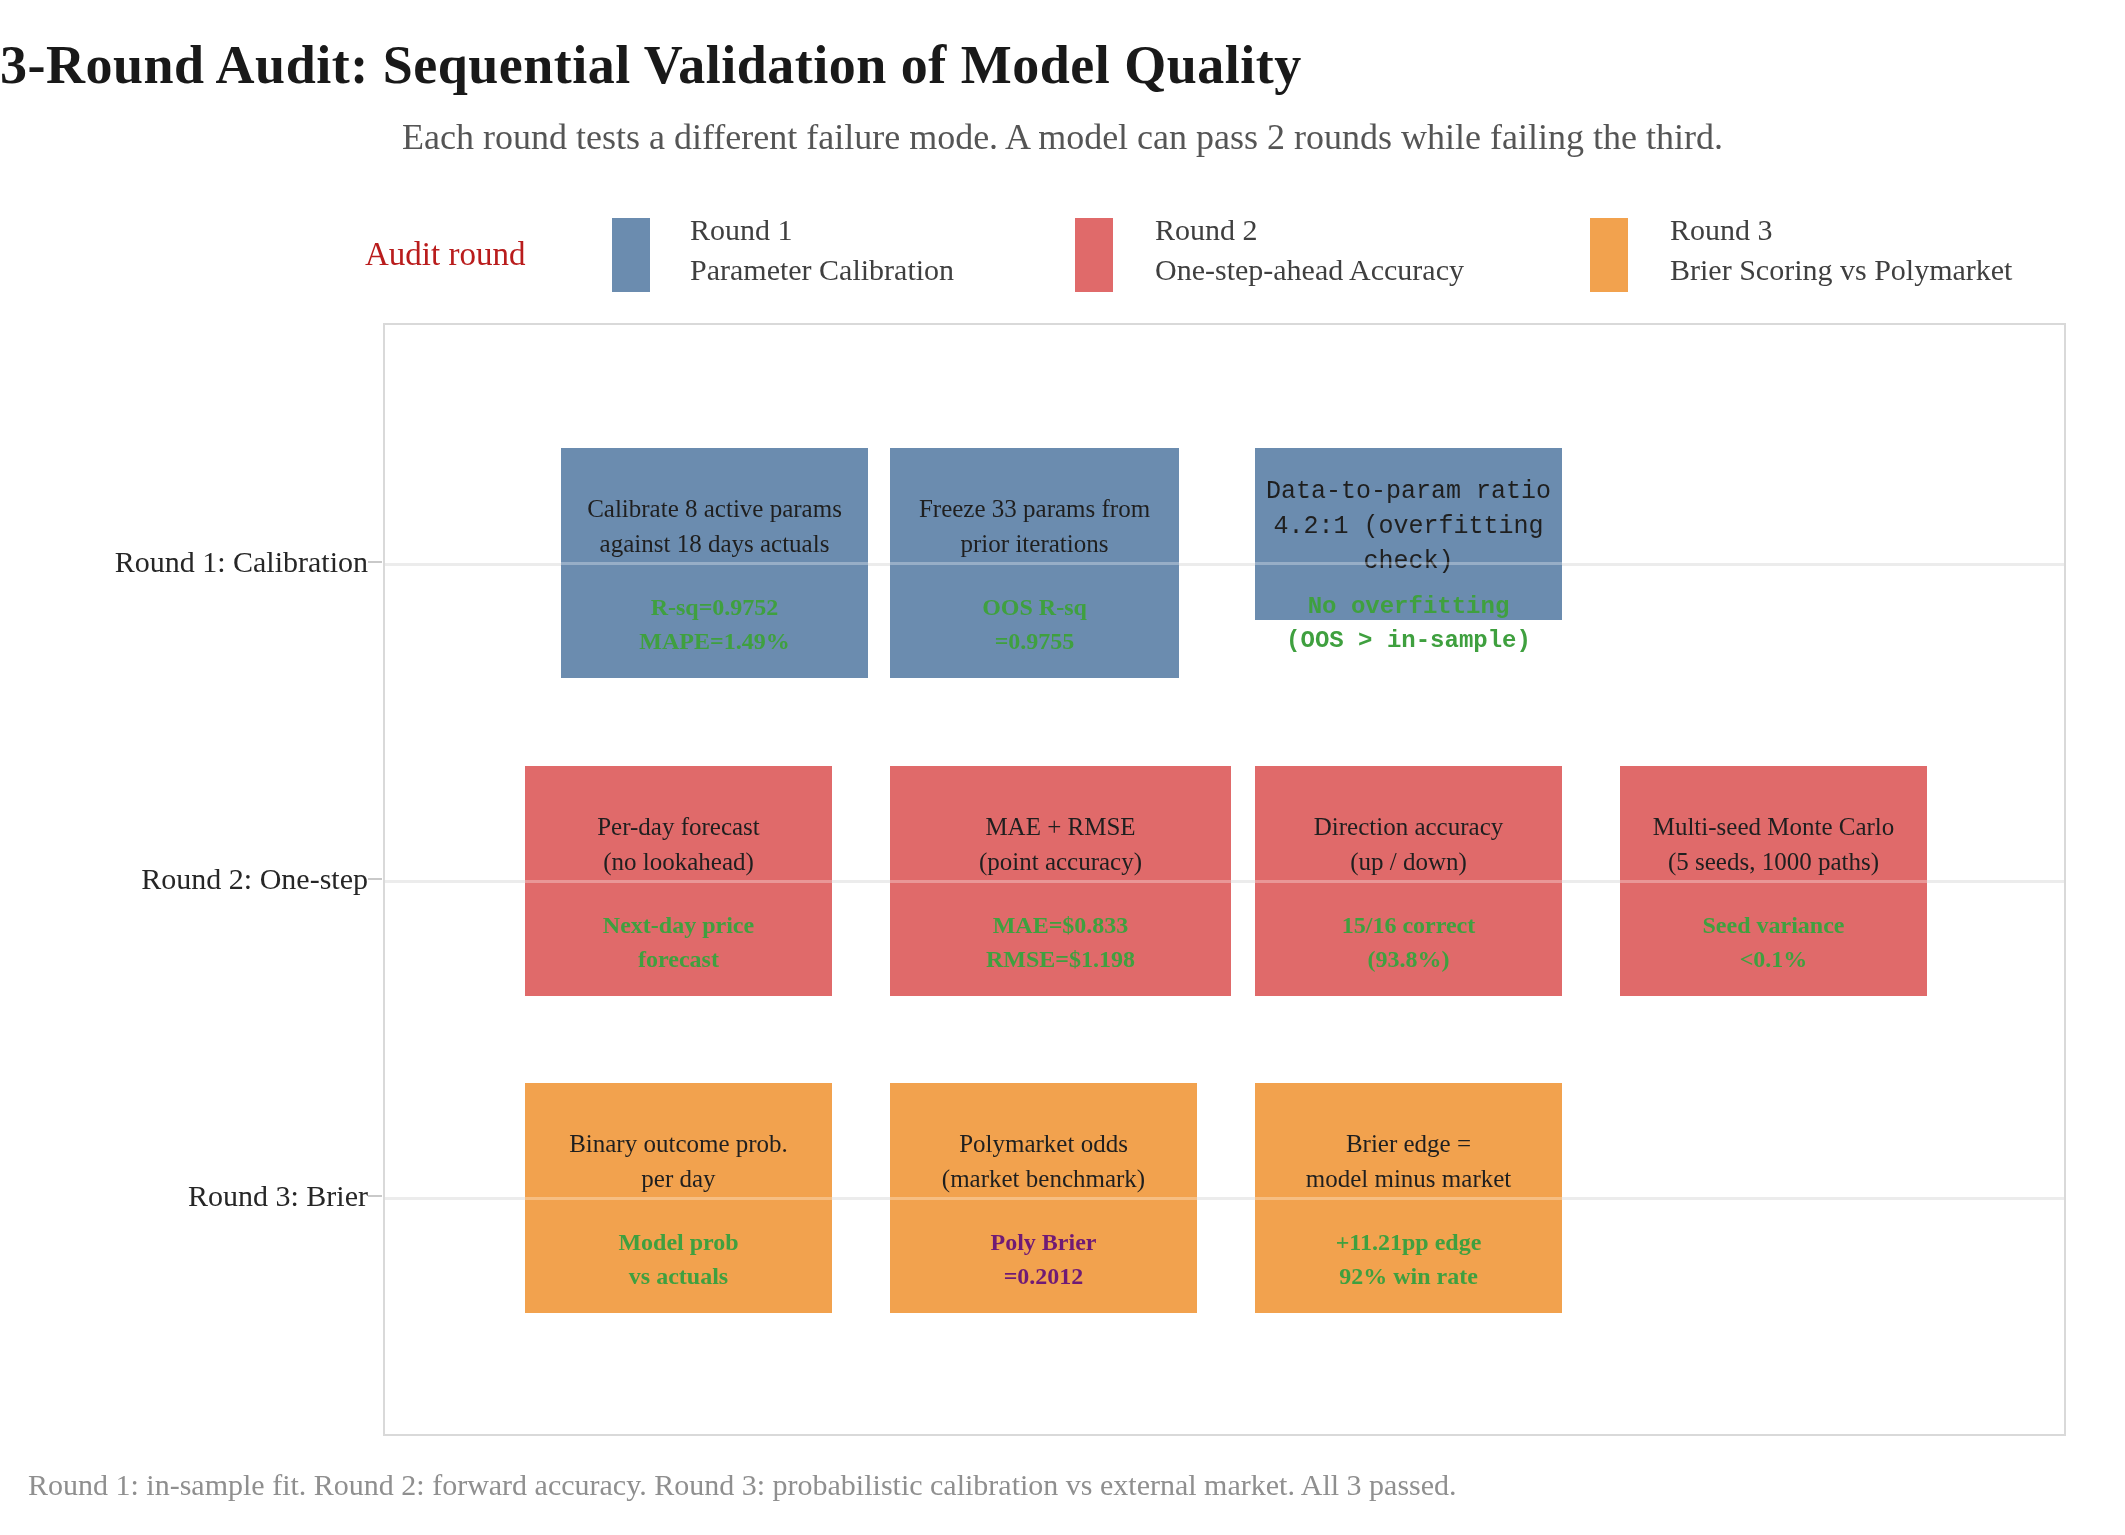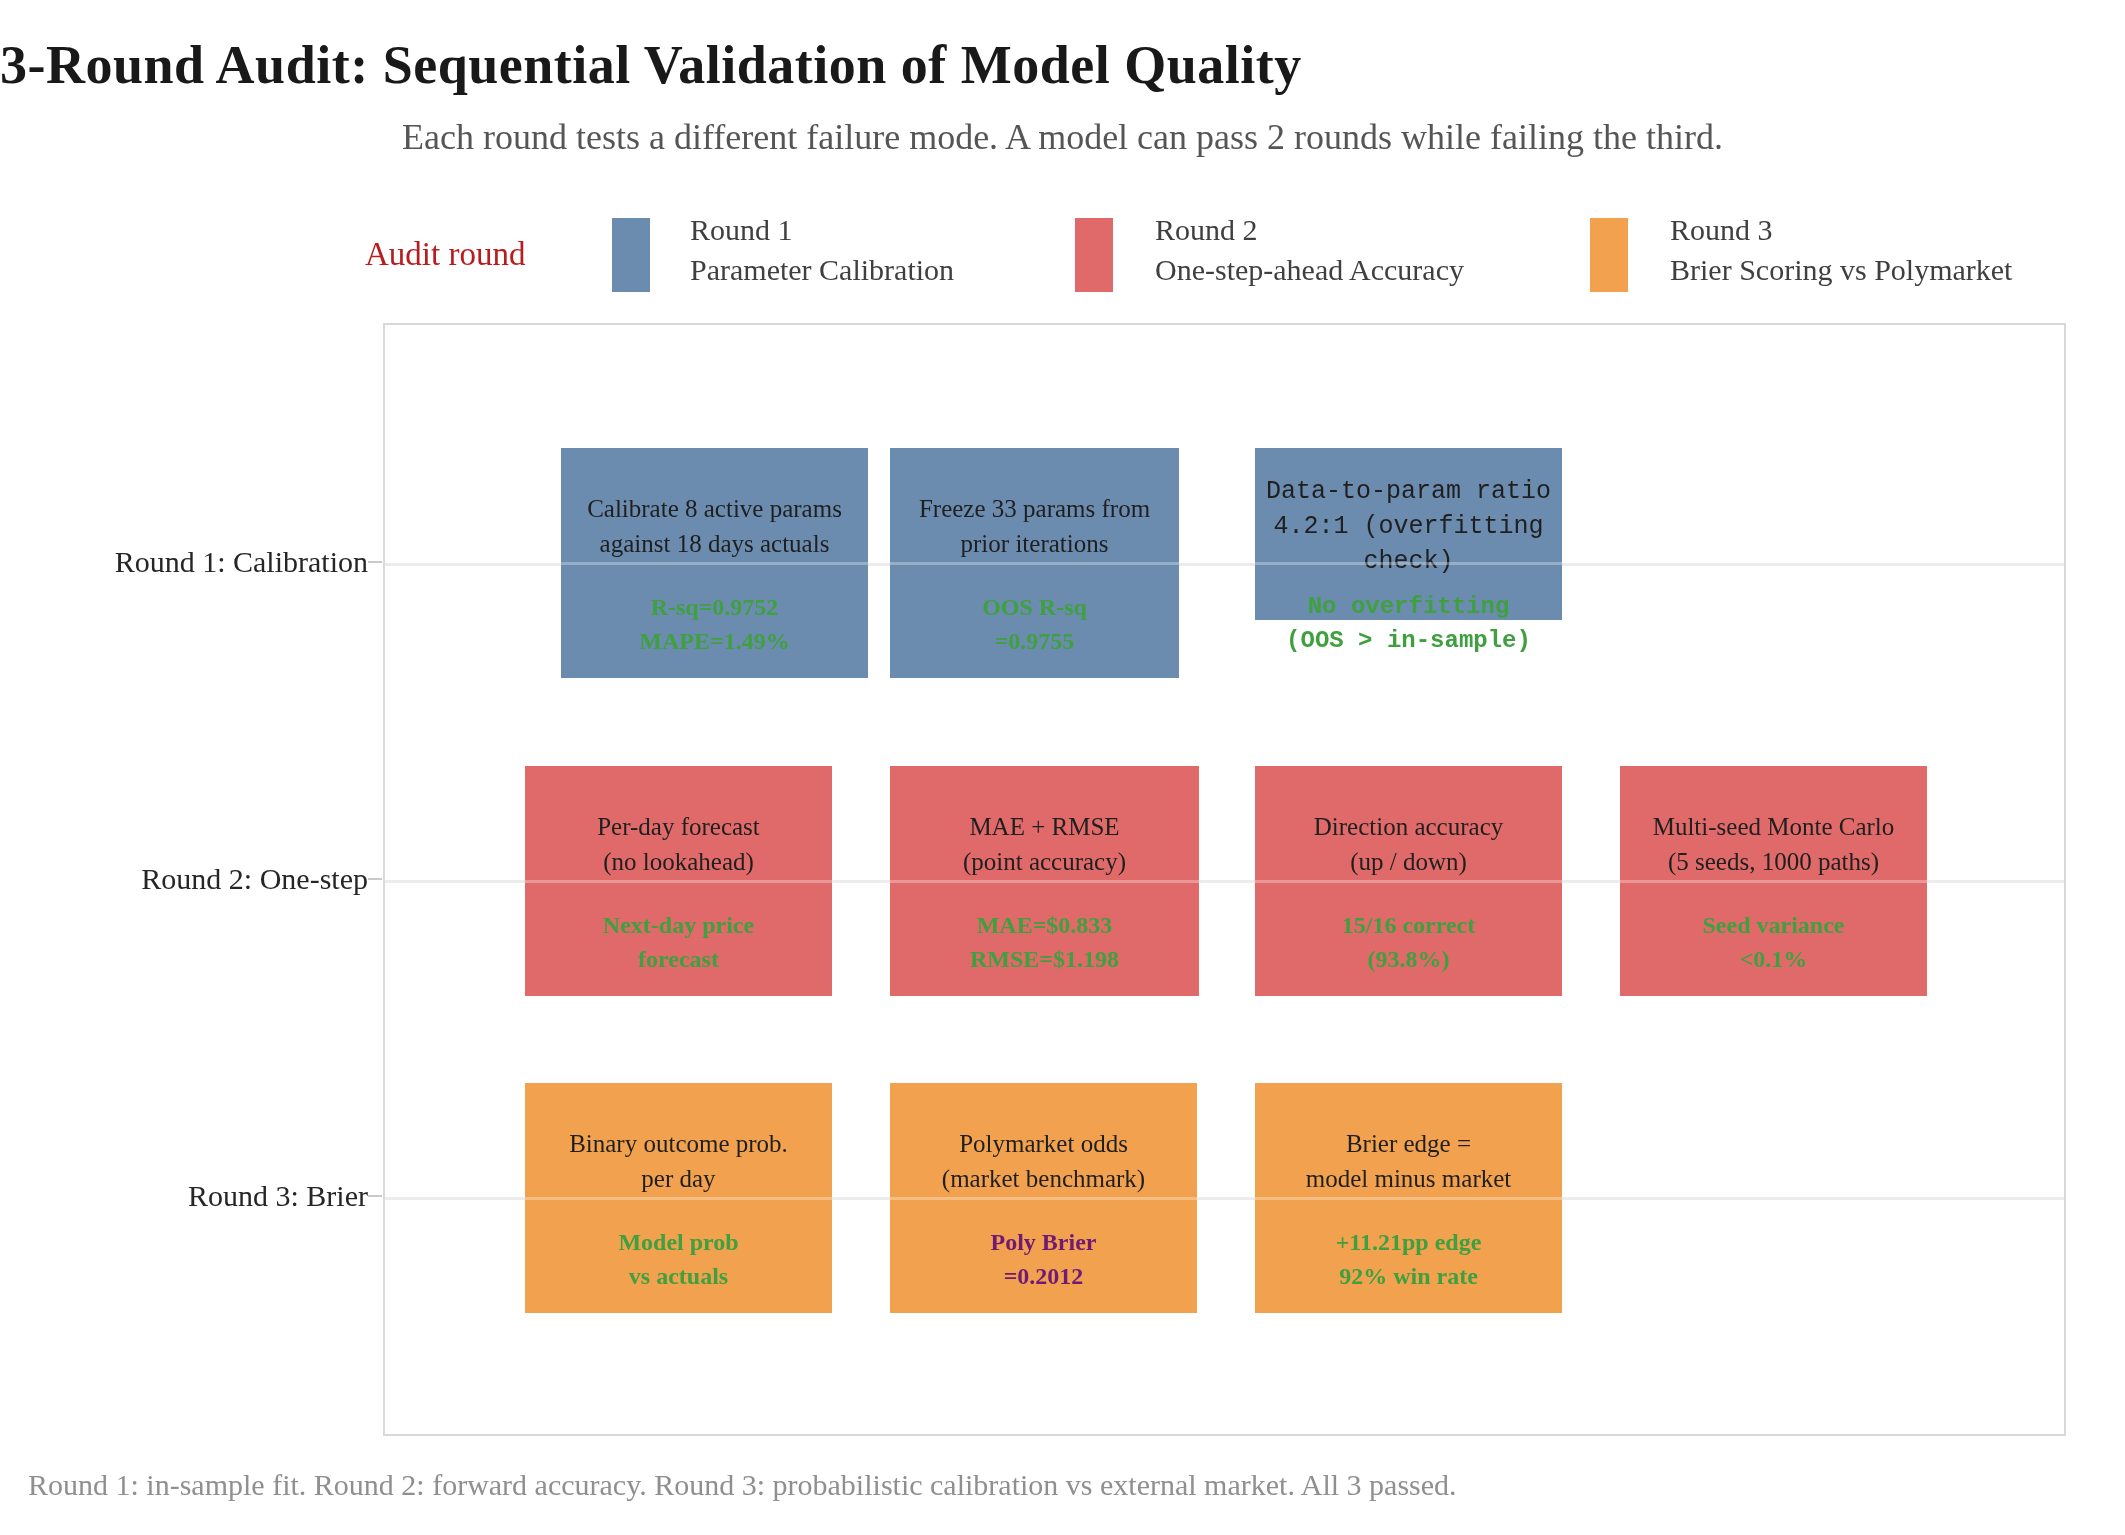--- a/index.html
+++ b/index.html
@@ -97,21 +97,21 @@
 (OOS &gt; in-sample)</div>
       </div>
       <div class="gridline" style="top: 555px; background: rgb(236, 236, 236);"></div>
       <div class="audit-box" style="left: 140px; top: 441px; width: 307px; height: 230px; background: rgb(224, 106, 106);">
         <div class="box-desc">Per-day forecast
 (no lookahead)</div>
         <div class="box-divider"></div>
         <div class="box-result" style="color: rgb(63, 160, 63);">Next-day price
 forecast</div>
       </div>
-      <div class="audit-box" style="left: 505px; top: 441px; width: 309px; height: 230px; background: rgb(224, 106, 106);">
+      <div class="audit-box" style="left: 505px; top: 441px; width: 341px; height: 230px; background: rgb(224, 106, 106);">
         <div class="box-desc">MAE + RMSE
 (point accuracy)</div>
         <div class="box-divider"></div>
         <div class="box-result" style="color: rgb(63, 160, 63);">MAE=$0.833
 RMSE=$1.198</div>
       </div>
       <div class="audit-box" style="left: 870px; top: 441px; width: 307px; height: 230px; background: rgb(224, 106, 106);">
         <div class="box-desc">Direction accuracy
 (up / down)</div>
         <div class="box-divider"></div>

